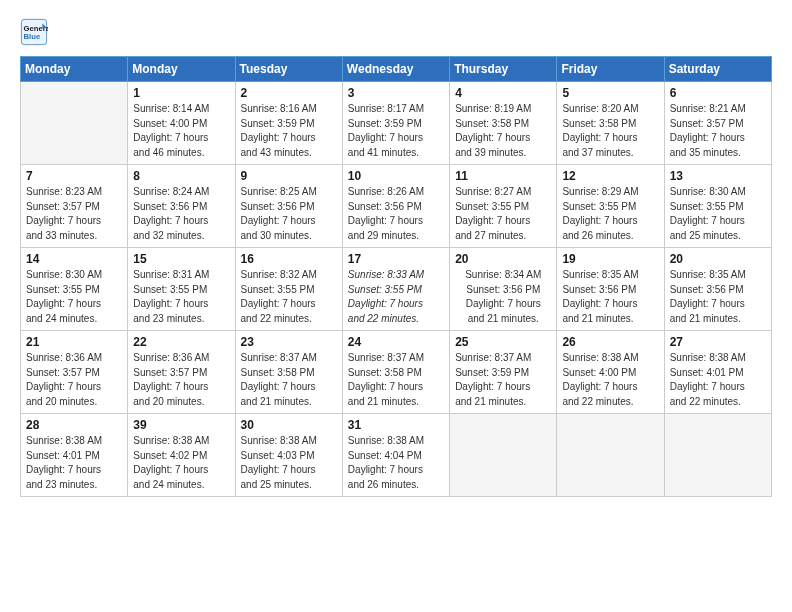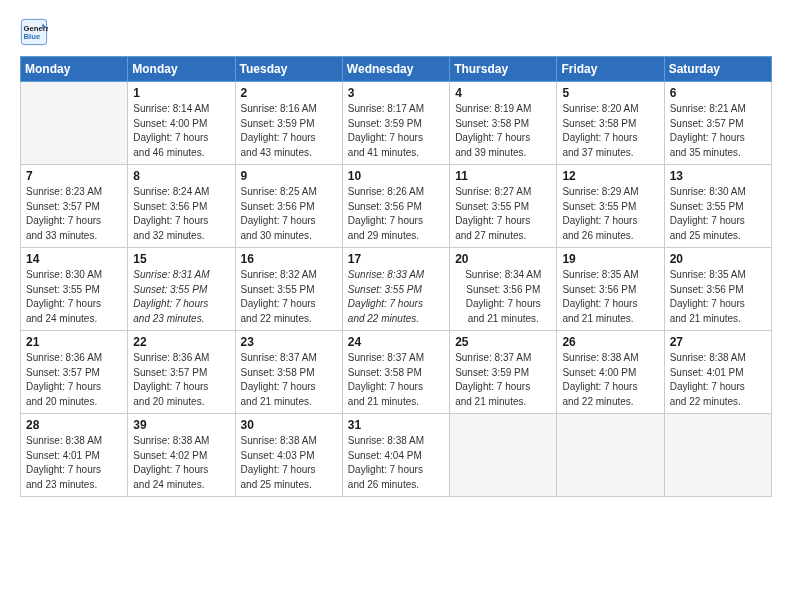--- a/index.html
+++ b/index.html
@@ -231,21 +231,21 @@
         <tr>
           <td>
             <span class="day-num">14</span>
             <div class="day-info" style="white-space: pre-line;">Sunrise: 8:30 AM
 Sunset: 3:55 PM
 Daylight: 7 hours
 and 24 minutes.</div>
           </td>
           <td>
             <span class="day-num">15</span>
-            <div class="day-info" style="white-space: pre-line; font-style: italic;">Sunrise: 8:31 AM
+            <div class="day-info" style="white-space: pre-line;">Sunrise: 8:31 AM
 Sunset: 3:55 PM
 Daylight: 7 hours
 and 23 minutes.</div>
           </td>
           <td>
             <span class="day-num">16</span>
             <div class="day-info" style="white-space: pre-line;">Sunrise: 8:32 AM
 Sunset: 3:55 PM
 Daylight: 7 hours
 and 22 minutes.</div>

